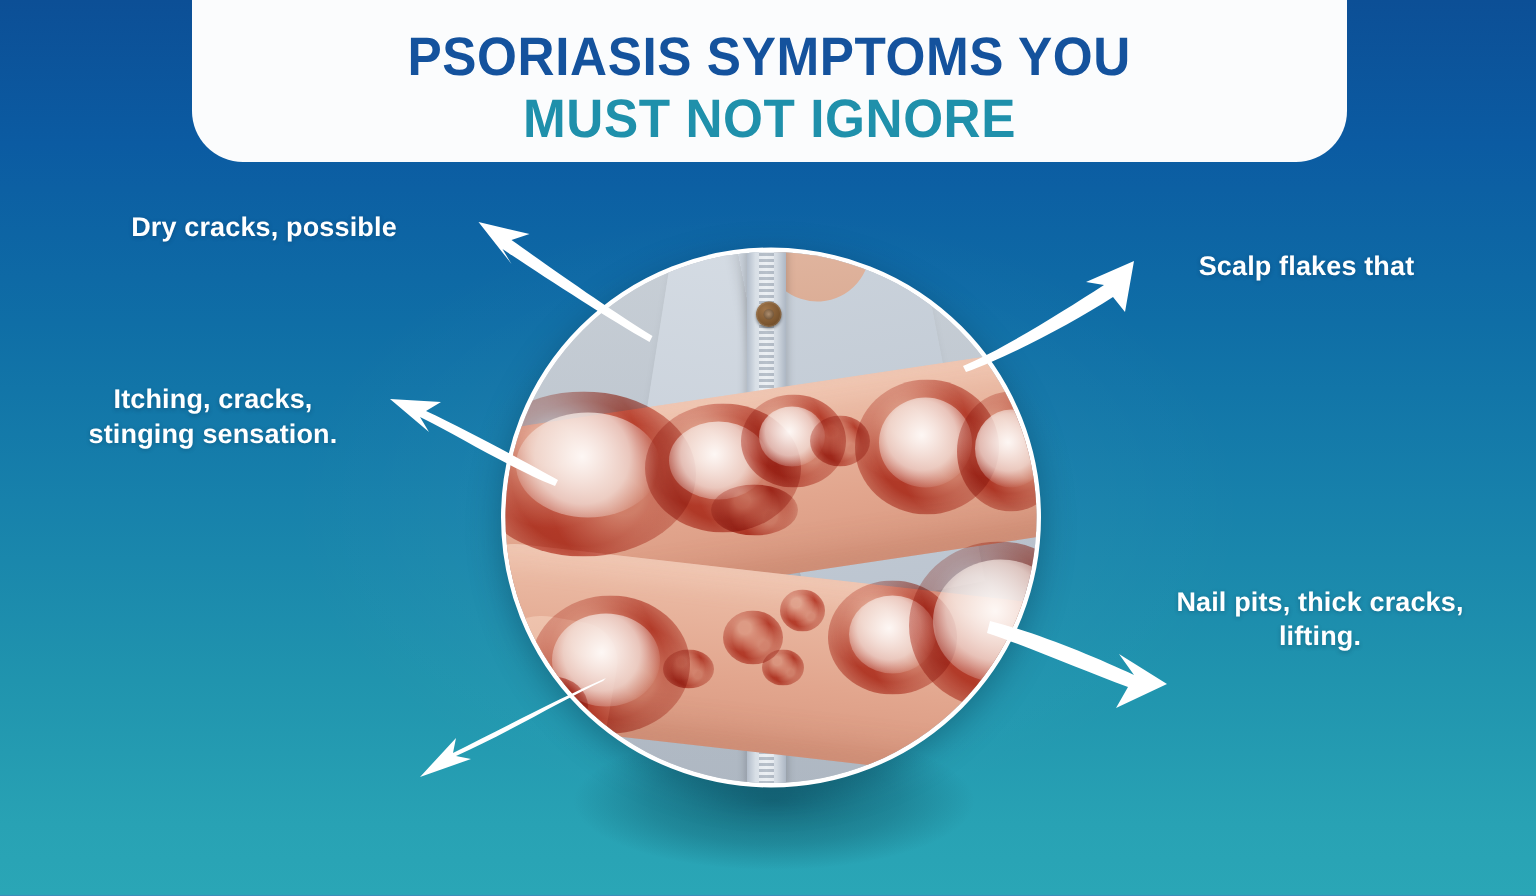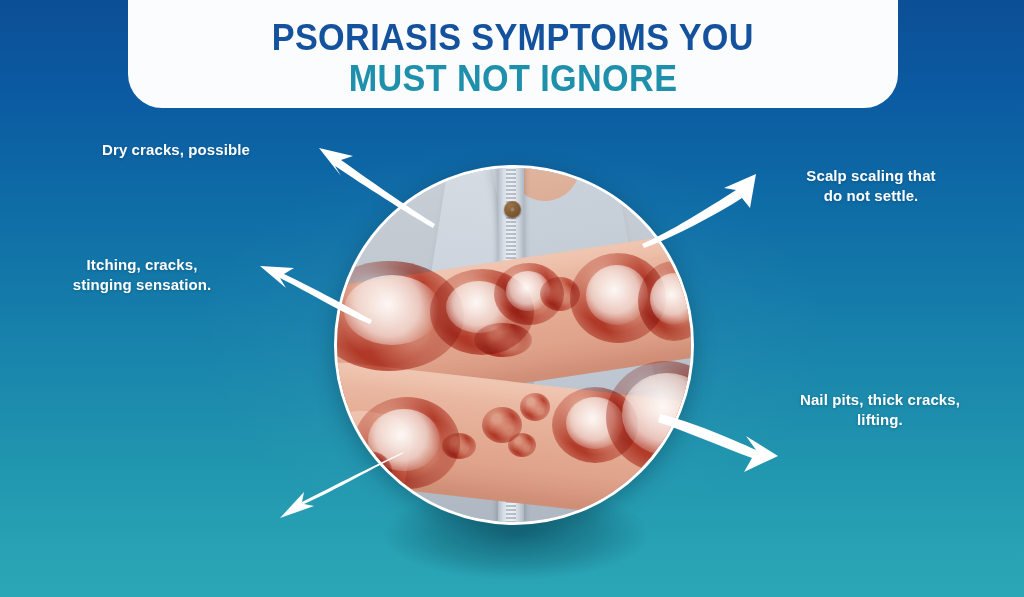--- a/index.html
+++ b/index.html
@@ -175,21 +175,21 @@
     position:absolute;
     border-radius:50%;
     background:radial-gradient(circle at 46% 42%, rgba(255,252,250,0.95) 0%, rgba(246,232,226,0.72) 48%, rgba(240,220,212,0) 78%);
   }
 
   
   .label {
     position:absolute;
     color:#ffffff;
     font-weight:bold;
-    font-size:15px;
+    font-size:18px;
     line-height:1.30;
     text-align:center;
     text-shadow:0 1px 3px rgba(0,40,70,0.30);
     letter-spacing:0.1px;
   }
   .lbl-dry     { left:42px;  top:140px; width:268px; }
   .lbl-itch    { left:14px;  top:255px; width:256px; }
   .lbl-thick   { left:48px;  top:475px; width:250px; }
   .lbl-scalp   { left:748px; top:166px; width:246px; }
   .lbl-nail    { left:744px; top:390px; width:272px; }
@@ -268,22 +268,21 @@
 
   <div class="label lbl-itch">
     <div>Itching, cracks,</div>
     <div>stinging sensation.</div>
   </div>
 
   <div class="label lbl-thick">
   </div>
 
   <div class="label lbl-scalp">
-    <div>Scalp scaling that</div>
-    <div>do not settle.</div>
+    <div>Scalp flakes that</div>
   </div>
 
   <div class="label lbl-nail">
     <div>Nail pits, thick cracks,</div>
     <div>lifting.</div>
   </div>
 
   <svg class="arrow a-dry" viewBox="0 0 130 92">
     <path d="M128 88 C 100 72, 60 46, 30 26 L 36 36 L 14 8 L 48 16 L 36 20 C 64 40, 104 68, 130 84 Z" fill="#ffffff"></path>
   </svg>

